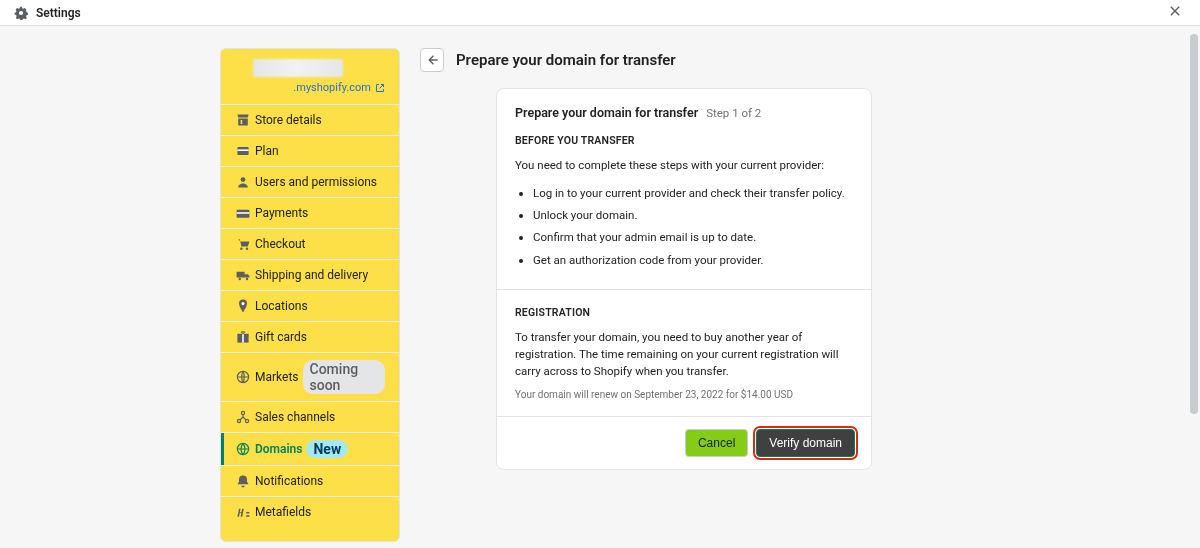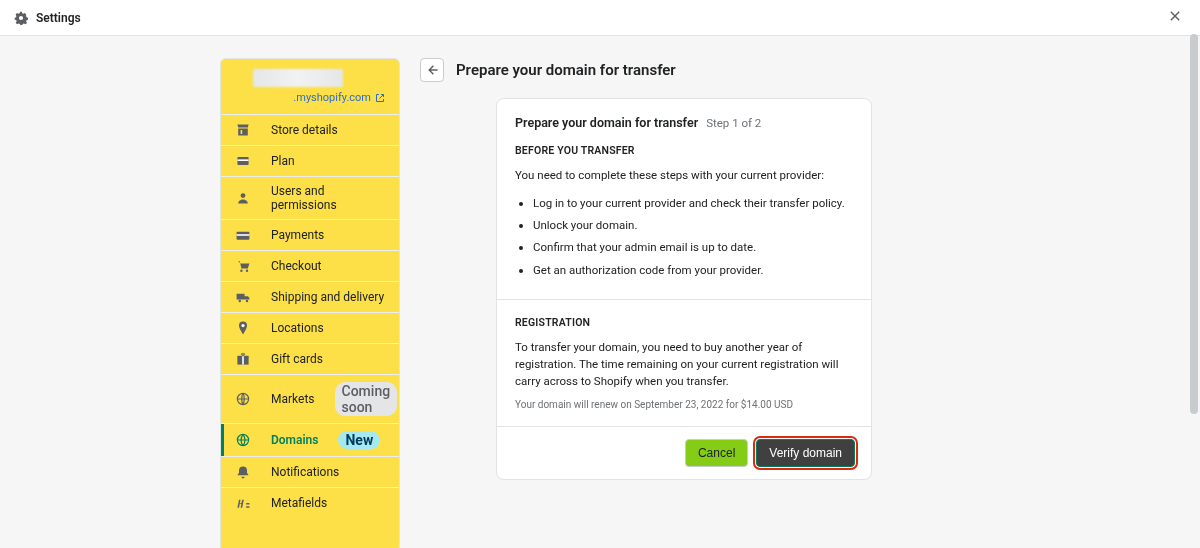--- a/index.html
+++ b/index.html
@@ -7,21 +7,21 @@
     font-family: -apple-system, BlinkMacSystemFont, "Segoe UI", Roboto, Helvetica, Arial, sans-serif;
     font-size: 12px;
     color: #202223;
     background: #f6f6f7;
     width: 1200px;
     height: 548px;
     overflow: hidden;
   }
   .topbar {
     background: #fff;
-    height: 36px;
+    height: 26px;
     border-bottom: 1px solid #e1e3e5;
     display: flex;
     align-items: center;
     padding: 9px 14px;
     justify-content: space-between;
   }
   .topbar-left { display: flex; align-items: center; gap: 8px; }
   .topbar-title { font-weight: 600; font-size: 12px; }
   .close-x { font-size: 16px; color: #5c5f62; cursor: pointer; padding: 4px; }
   .gear-icon { width:14px; height:14px; }
@@ -61,21 +61,21 @@
     display: flex;
     align-items: center;
     gap: 4px;
     justify-content: flex-end;
   }
   .ext-icon { width:10px; height:10px; }
   .nav-list { list-style: none; }
   .nav-item {
     display: flex;
     align-items: center;
-    gap: 20px;
+    gap: 4px;
     padding: 7px 14px;
     border-top: 1px solid #edeeef;
     font-size: 12px;
     color: #202223;
     cursor: pointer;
     position: relative;
   }
   .nav-item .icon { width:16px; height:16px; color:#5c5f62; flex-shrink:0; display:flex; align-items:center; justify-content:center; }
   .nav-item.active {
     color: #008060;
@@ -255,20 +255,31 @@
         <li class="nav-item">
           <span class="icon">
             <svg viewBox="0 0 20 20" width="16" height="16" fill="none" stroke="currentColor" stroke-width="1.5">
               <circle cx="10" cy="10" r="7"></circle>
               <path d="M3 10h14M10 3c2 2 2 12 0 14M10 3c-2 2-2 12 0 14"></path>
             </svg>
           </span>
           <span>Markets</span>
           <span class="badge">Coming soon</span>
         </li>
+        <li class="nav-item">
+          <span class="icon">
+            <svg viewBox="0 0 20 20" width="16" height="16" fill="none" stroke="currentColor" stroke-width="1.5">
+              <circle cx="10" cy="5" r="2"></circle>
+              <circle cx="5" cy="15" r="2"></circle>
+              <circle cx="15" cy="15" r="2"></circle>
+              <path d="M10 7v3m0 0l-4 4m4-4l4 4"></path>
+            </svg>
+          </span>
+          <span>Sales channels</span>
+        </li>
         <li class="nav-item active">
           <span class="icon">
             <svg viewBox="0 0 20 20" width="16" height="16" fill="none" stroke="currentColor" stroke-width="1.5">
               <circle cx="10" cy="10" r="7"></circle>
               <path d="M3 10h14M10 3a12 12 0 0 1 0 14M10 3a12 12 0 0 0 0 14"></path>
             </svg>
           </span>
           <span>Domains</span>
           <span class="badge new">New</span>
         </li>

